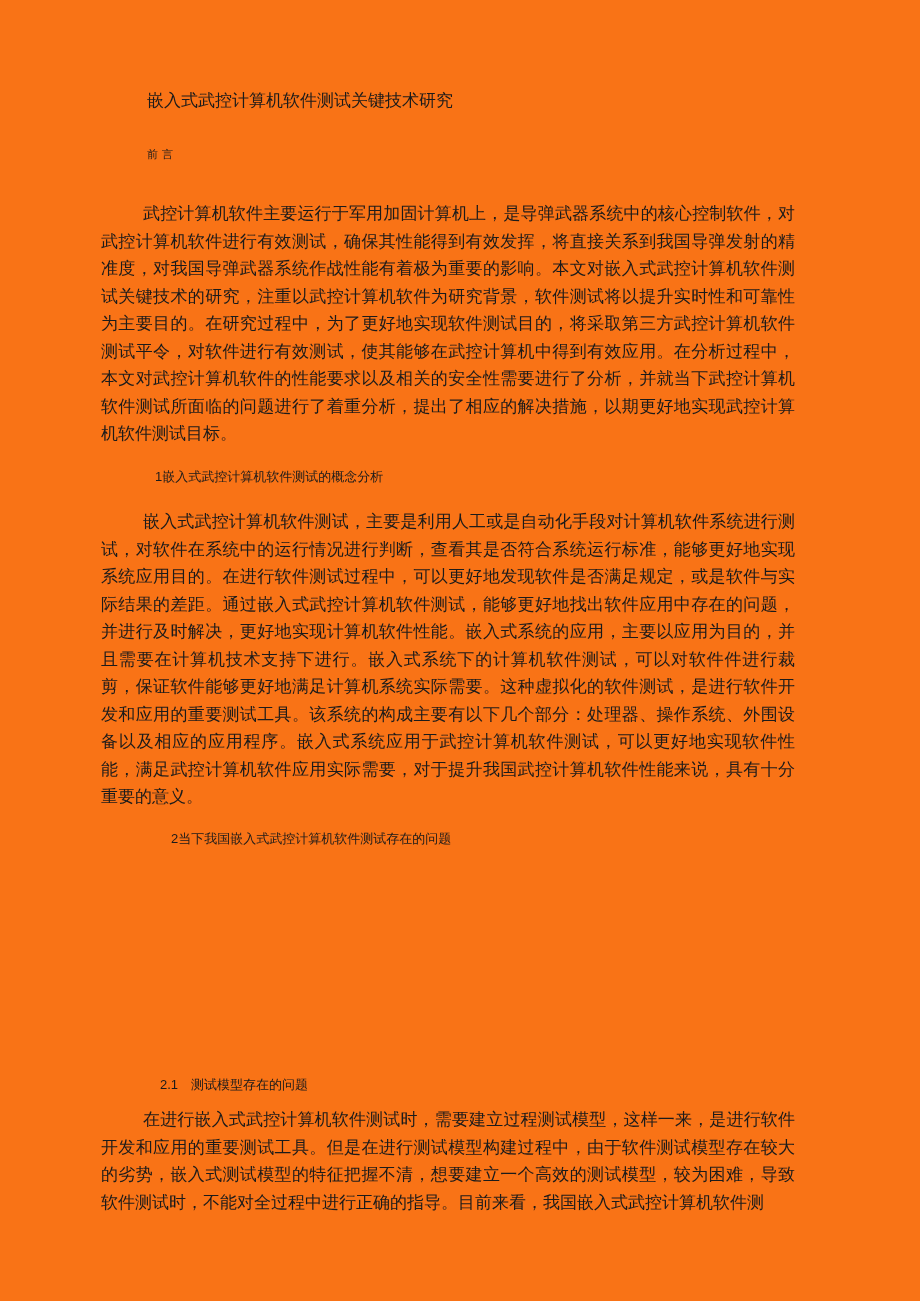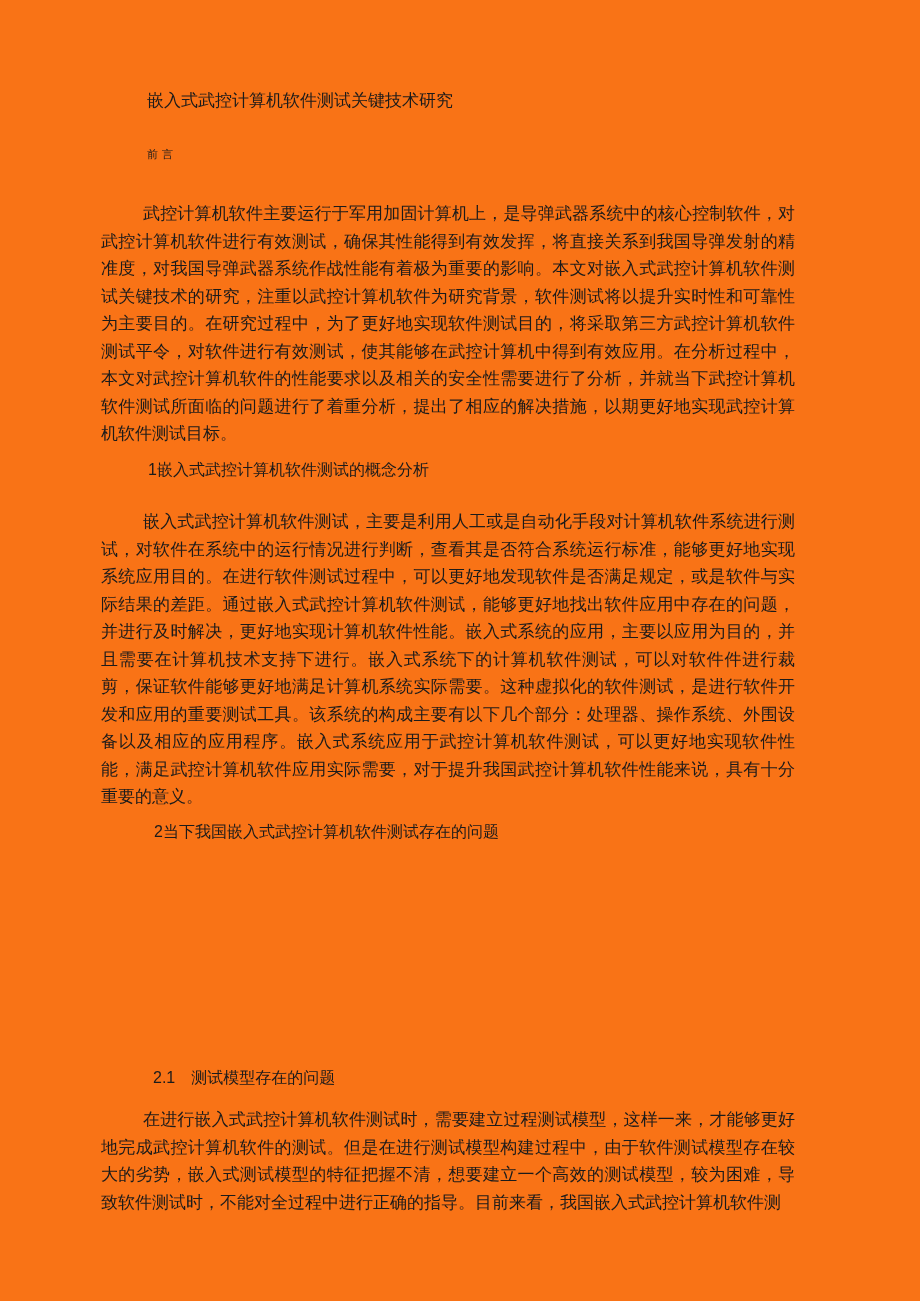--- a/index.html
+++ b/index.html
@@ -45,29 +45,29 @@
     margin: 16px;
     word-break: normal;
   }
   .para-1 { top: 184px; }
   .para-2 { top: 492px; font-family: Liberation Serif, serif; }
   .para-3 { top: 855px; }
   .para-4 { top: 1090px; }
   .sec-heading {
     position: absolute;
     font-family: "Liberation Sans", "DejaVu Sans", sans-serif;
-    font-size: 16px;
+    font-size: 13px;
     line-height: 27.5px;
     font-weight: 400;
     color: #1b1b1b;
     white-space: nowrap;
-    margin: 10px;
+    margin: 17px;
   }
   .h-sec1 { left: 138px; top: 446px; }
-  .h-sec2 { left: 144px; top: 808px; text-align: center; }
+  .h-sec2 { left: 154px; top: 808px; text-align: center; }
   .h-sec21 { left: 143px; top: 1054px; }
 </style>
 </head>
 <body>
 
 <div class="page">
 
   <div class="doc-title">嵌入式武控计算机软件测试关键技术研究</div>
 
   <div class="preface-heading">前言</div>
@@ -76,15 +76,15 @@
 
   <h2 class="sec-heading h-sec1">1嵌入式武控计算机软件测试的概念分析</h2>
 
   <p class="para para-2">嵌入式武控计算机软件测试，主要是利用人工或是自动化手段对计算机软件系统进行测试，对软件在系统中的运行情况进行判断，查看其是否符合系统运行标准，能够更好地实现系统应用目的。在进行软件测试过程中，可以更好地发现软件是否满足规定，或是软件与实际结果的差距。通过嵌入式武控计算机软件测试，能够更好地找出软件应用中存在的问题，并进行及时解决，更好地实现计算机软件性能。嵌入式系统的应用，主要以应用为目的，并且需要在计算机技术支持下进行。嵌入式系统下的计算机软件测试，可以对软件件进行裁剪，保证软件能够更好地满足计算机系统实际需要。这种虚拟化的软件测试，是进行软件开发和应用的重要测试工具。该系统的构成主要有以下几个部分：处理器、操作系统、外围设备以及相应的应用程序。嵌入式系统应用于武控计算机软件测试，可以更好地实现软件性能，满足武控计算机软件应用实际需要，对于提升我国武控计算机软件性能来说，具有十分重要的意义。</p>
 
   <h2 class="sec-heading h-sec2">2当下我国嵌入式武控计算机软件测试存在的问题</h2>
 
 
   <h3 class="sec-heading h-sec21">2.1　测试模型存在的问题</h3>
 
-  <p class="para para-4">在进行嵌入式武控计算机软件测试时，需要建立过程测试模型，这样一来，才能够更好地完成武控计算机软件的测试。但是在进行测试模型构建过程中，由于软件测试模型存在较大的劣势，嵌入式测试模型的特征把握不清，想要建立一个高效的测试模型，较为困难，导致软件测试时，不能对全过程中进行正确的指导。目前来看，我国嵌入式武控计算机软件测</p>
+  <p class="para para-4">在进行嵌入式武控计算机软件测试时，需要建立过程测试模型，这样一来，是进行软件开发和应用的重要测试工具。但是在进行测试模型构建过程中，由于软件测试模型存在较大的劣势，嵌入式测试模型的特征把握不清，想要建立一个高效的测试模型，较为困难，导致软件测试时，不能对全过程中进行正确的指导。目前来看，我国嵌入式武控计算机软件测</p>
 
 </div>
 
 </body></html>

